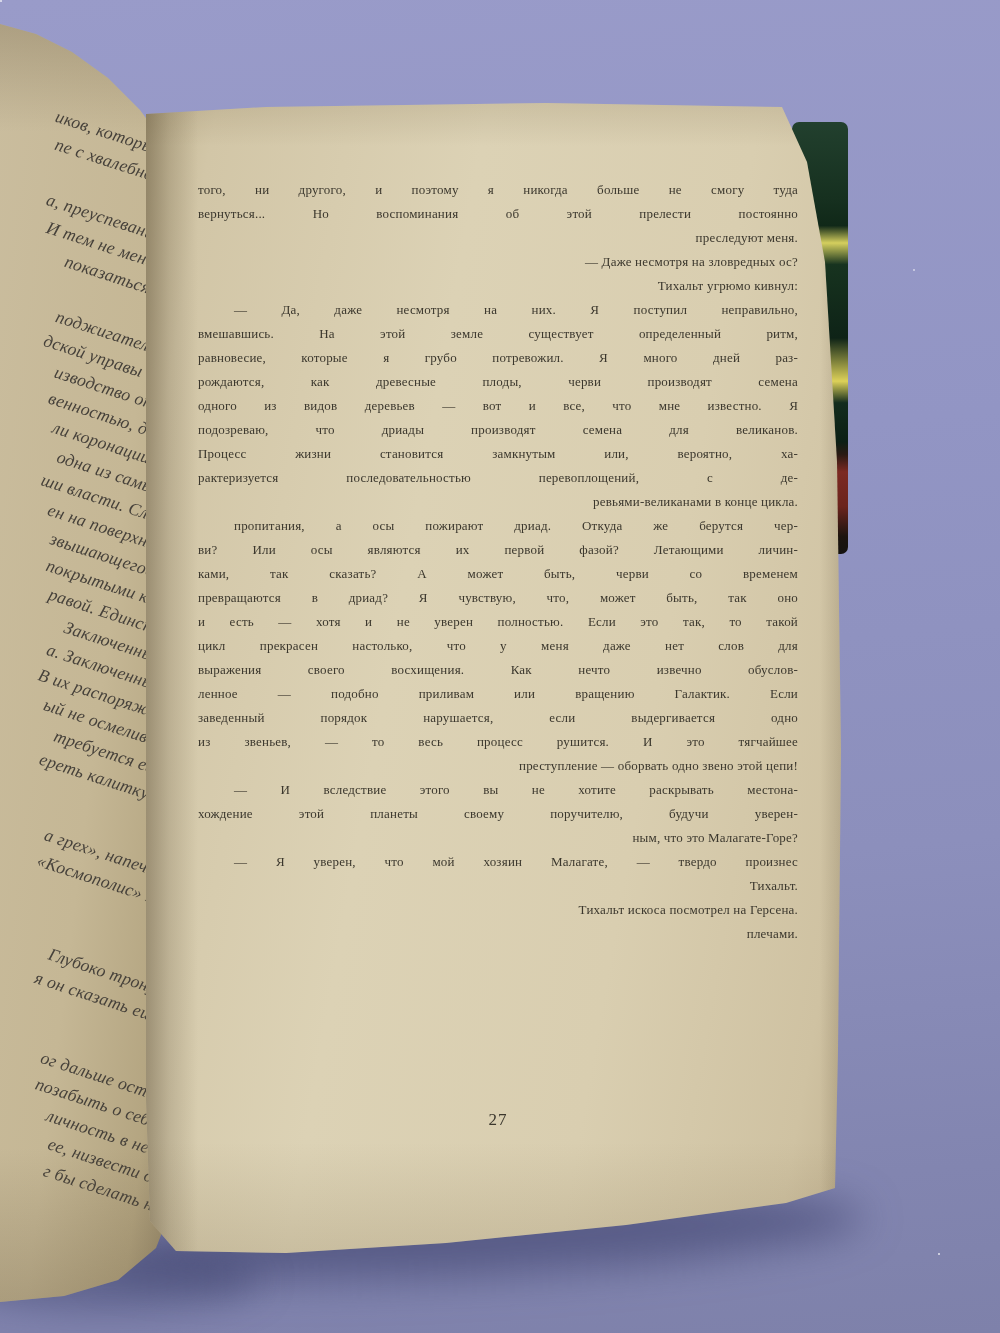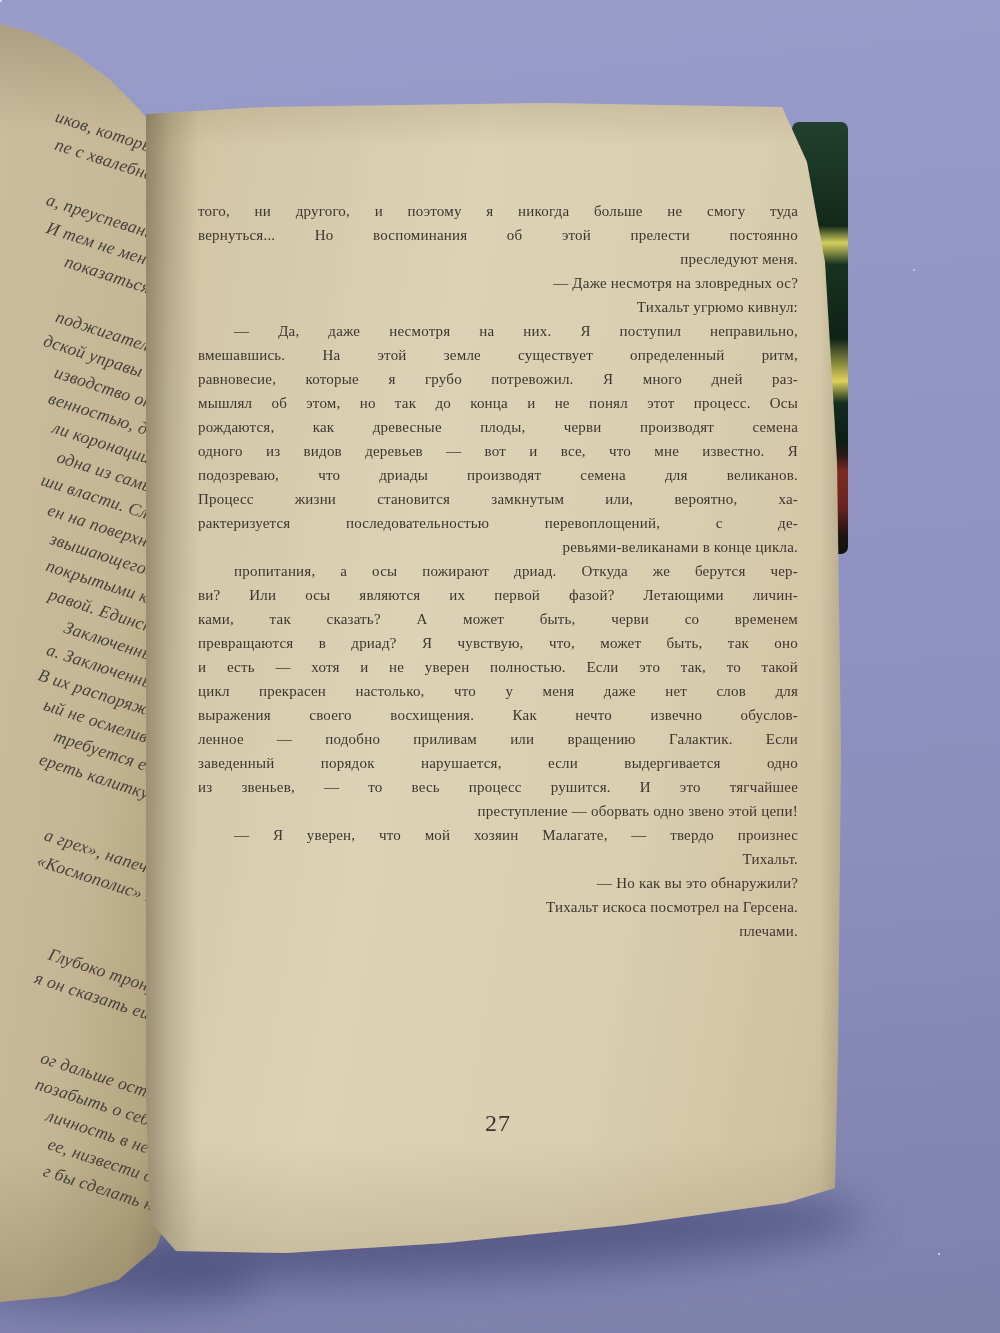--- a/index.html
+++ b/index.html
@@ -37,29 +37,29 @@
     background:linear-gradient(100deg,#c4b795 0%,#d2c6a7 8%,#dcd2b5 38%,#d9ceb0 68%,#cfc2a2 92%,#c2b392 100%);
     clip-path:polygon(0px 14px,120px 7px,400px 3px,636px 7px,661px 62px,679px 162px,691px 362px,
       695px 650px,692px 950px,689px 1088px,640px 1103px,480px 1125px,300px 1143px,140px 1153px,
       30px 1151px,4px 1121px,0px 1000px);}
   .right-page .shade-top{position:absolute;left:0;top:0;width:100%;height:100%;pointer-events:none;
     background:linear-gradient(180deg,rgba(110,92,58,.16) 0%,rgba(110,92,58,0) 4%,rgba(110,92,58,0) 90%,rgba(110,92,58,.18) 100%);}
   .gutter-shadow{position:absolute;left:0;top:0;width:52px;height:100%;pointer-events:none;
     background:linear-gradient(90deg,rgba(76,62,38,.42) 0%,rgba(76,62,38,.18) 45%,rgba(76,62,38,0) 100%);}
   .edge-shadow-right{position:absolute;right:0;top:0;width:26px;height:100%;pointer-events:none;
     background:linear-gradient(270deg,rgba(76,62,38,.22) 0%,rgba(76,62,38,0) 100%);}
-  .rp-text{position:absolute;left:52px;top:99px;width:600px;color:#3b372d;
-    font-size:15px;line-height:24px;letter-spacing:.2px;}
+  .rp-text{position:absolute;left:52px;top:78px;width:600px;color:#3b372d;
+    font-size:13px;line-height:24px;letter-spacing:.2px;}
   .para{margin:0;}
   .line{white-space:normal;}
   .jl{text-align:justify;text-align-last:justify;}
   .last{text-align:right;}
   .para.indent .line:first-child{text-indent:36px;}
   .page-num{position:absolute;left:52px;top:1010px;width:600px;text-align:center;
-    font-size:24px;color:#3b372d;letter-spacing:1px;}
+    font-size:17px;color:#3b372d;letter-spacing:1px;}
 </style>
 </head>
 <body>
 
 <div class="scene">
   <div class="dust"></div>
   <div class="book-shadow"></div>
   <div class="book-shadow2"></div>
   <div class="cover-edge"></div>
 
@@ -112,21 +112,20 @@
         <div class="para indent">
           <div class="line last">— Даже несмотря на зловредных ос?</div>
         </div>
         <div class="para indent">
           <div class="line last">Тихальт угрюмо кивнул:</div>
         </div>
         <div class="para indent">
           <div class="line jl">— Да, даже несмотря на них. Я поступил неправильно,</div>
           <div class="line jl">вмешавшись. На этой земле существует определенный ритм,</div>
           <div class="line jl">равновесие, которые я грубо потревожил. Я много дней раз-</div>
-          <div class="line jl">мышлял об этом, но так до конца и не понял этот процесс. Осы</div>
           <div class="line jl">рождаются, как древесные плоды, черви производят семена</div>
           <div class="line jl">одного из видов деревьев — вот и все, что мне известно. Я</div>
           <div class="line jl">подозреваю, что дриады производят семена для великанов.</div>
           <div class="line jl">Процесс жизни становится замкнутым или, вероятно, ха-</div>
           <div class="line jl">рактеризуется последовательностью перевоплощений, с де-</div>
           <div class="line last">ревьями-великанами в конце цикла.</div>
         </div>
         <div class="para indent">
           <div class="line jl">пропитания, а осы пожирают дриад. Откуда же берутся чер-</div>
           <div class="line jl">ви? Или осы являются их первой фазой? Летающими личин-</div>
@@ -134,25 +133,27 @@
           <div class="line jl">превращаются в дриад? Я чувствую, что, может быть, так оно</div>
           <div class="line jl">и есть — хотя и не уверен полностью. Если это так, то такой</div>
           <div class="line jl">цикл прекрасен настолько, что у меня даже нет слов для</div>
           <div class="line jl">выражения своего восхищения. Как нечто извечно обуслов-</div>
           <div class="line jl">ленное — подобно приливам или вращению Галактик. Если</div>
           <div class="line jl">заведенный порядок нарушается, если выдергивается одно</div>
           <div class="line jl">из звеньев, — то весь процесс рушится. И это тягчайшее</div>
           <div class="line last">преступление — оборвать одно звено этой цепи!</div>
         </div>
         <div class="para indent">
+          <div class="line jl">— И вследствие этого вы не хотите раскрывать местона-</div>
+          <div class="line jl">хождение этой планеты своему поручителю, будучи уверен-</div>
+          <div class="line last">ным, что это Малагате-Горе?</div>
+        </div>
+        <div class="para indent">
           <div class="line jl">— Я уверен, что мой хозяин Малагате, — твердо произнес</div>
           <div class="line last">Тихальт.</div>
-        </div>
-        <div class="para indent">
-          <div class="line last">— Но как вы это обнаружили?</div>
         </div>
         <div class="para indent">
           <div class="line last">Тихальт искоса посмотрел на Герсена.</div>
         </div>
         <div class="para indent">
           <div class="line last">плечами.</div>
         </div>
       </div>
     <div class="page-num">27</div>
   </div>

